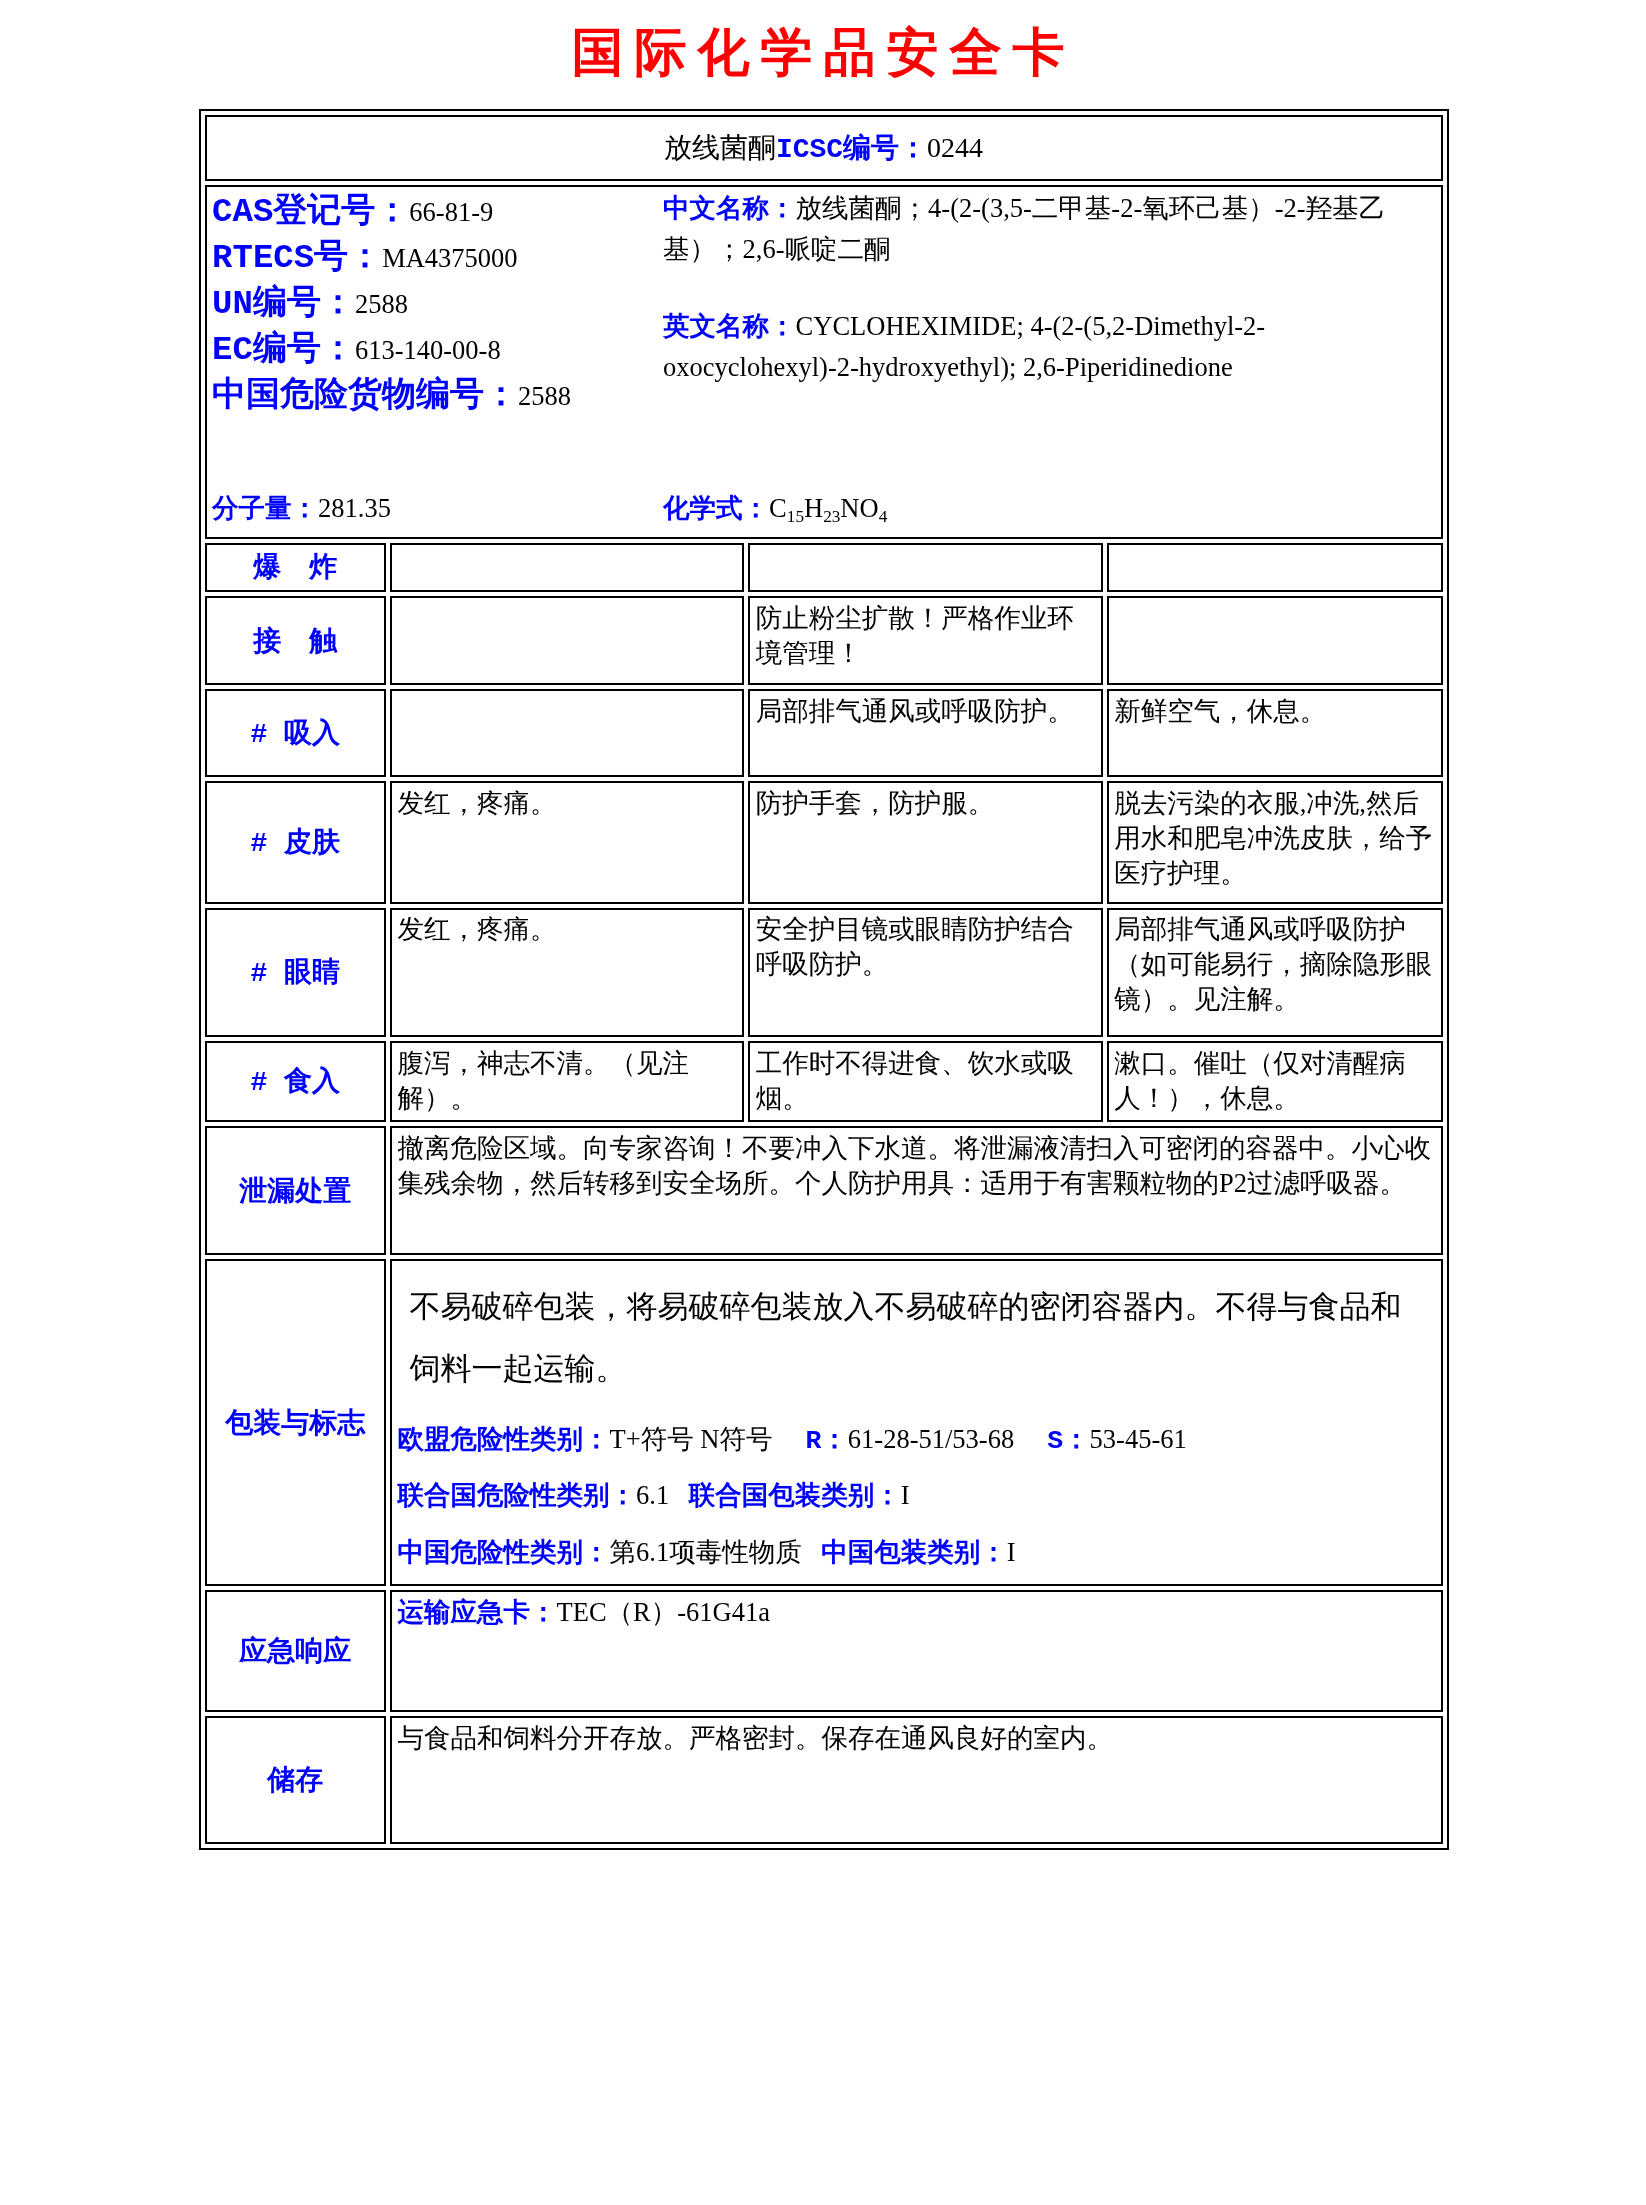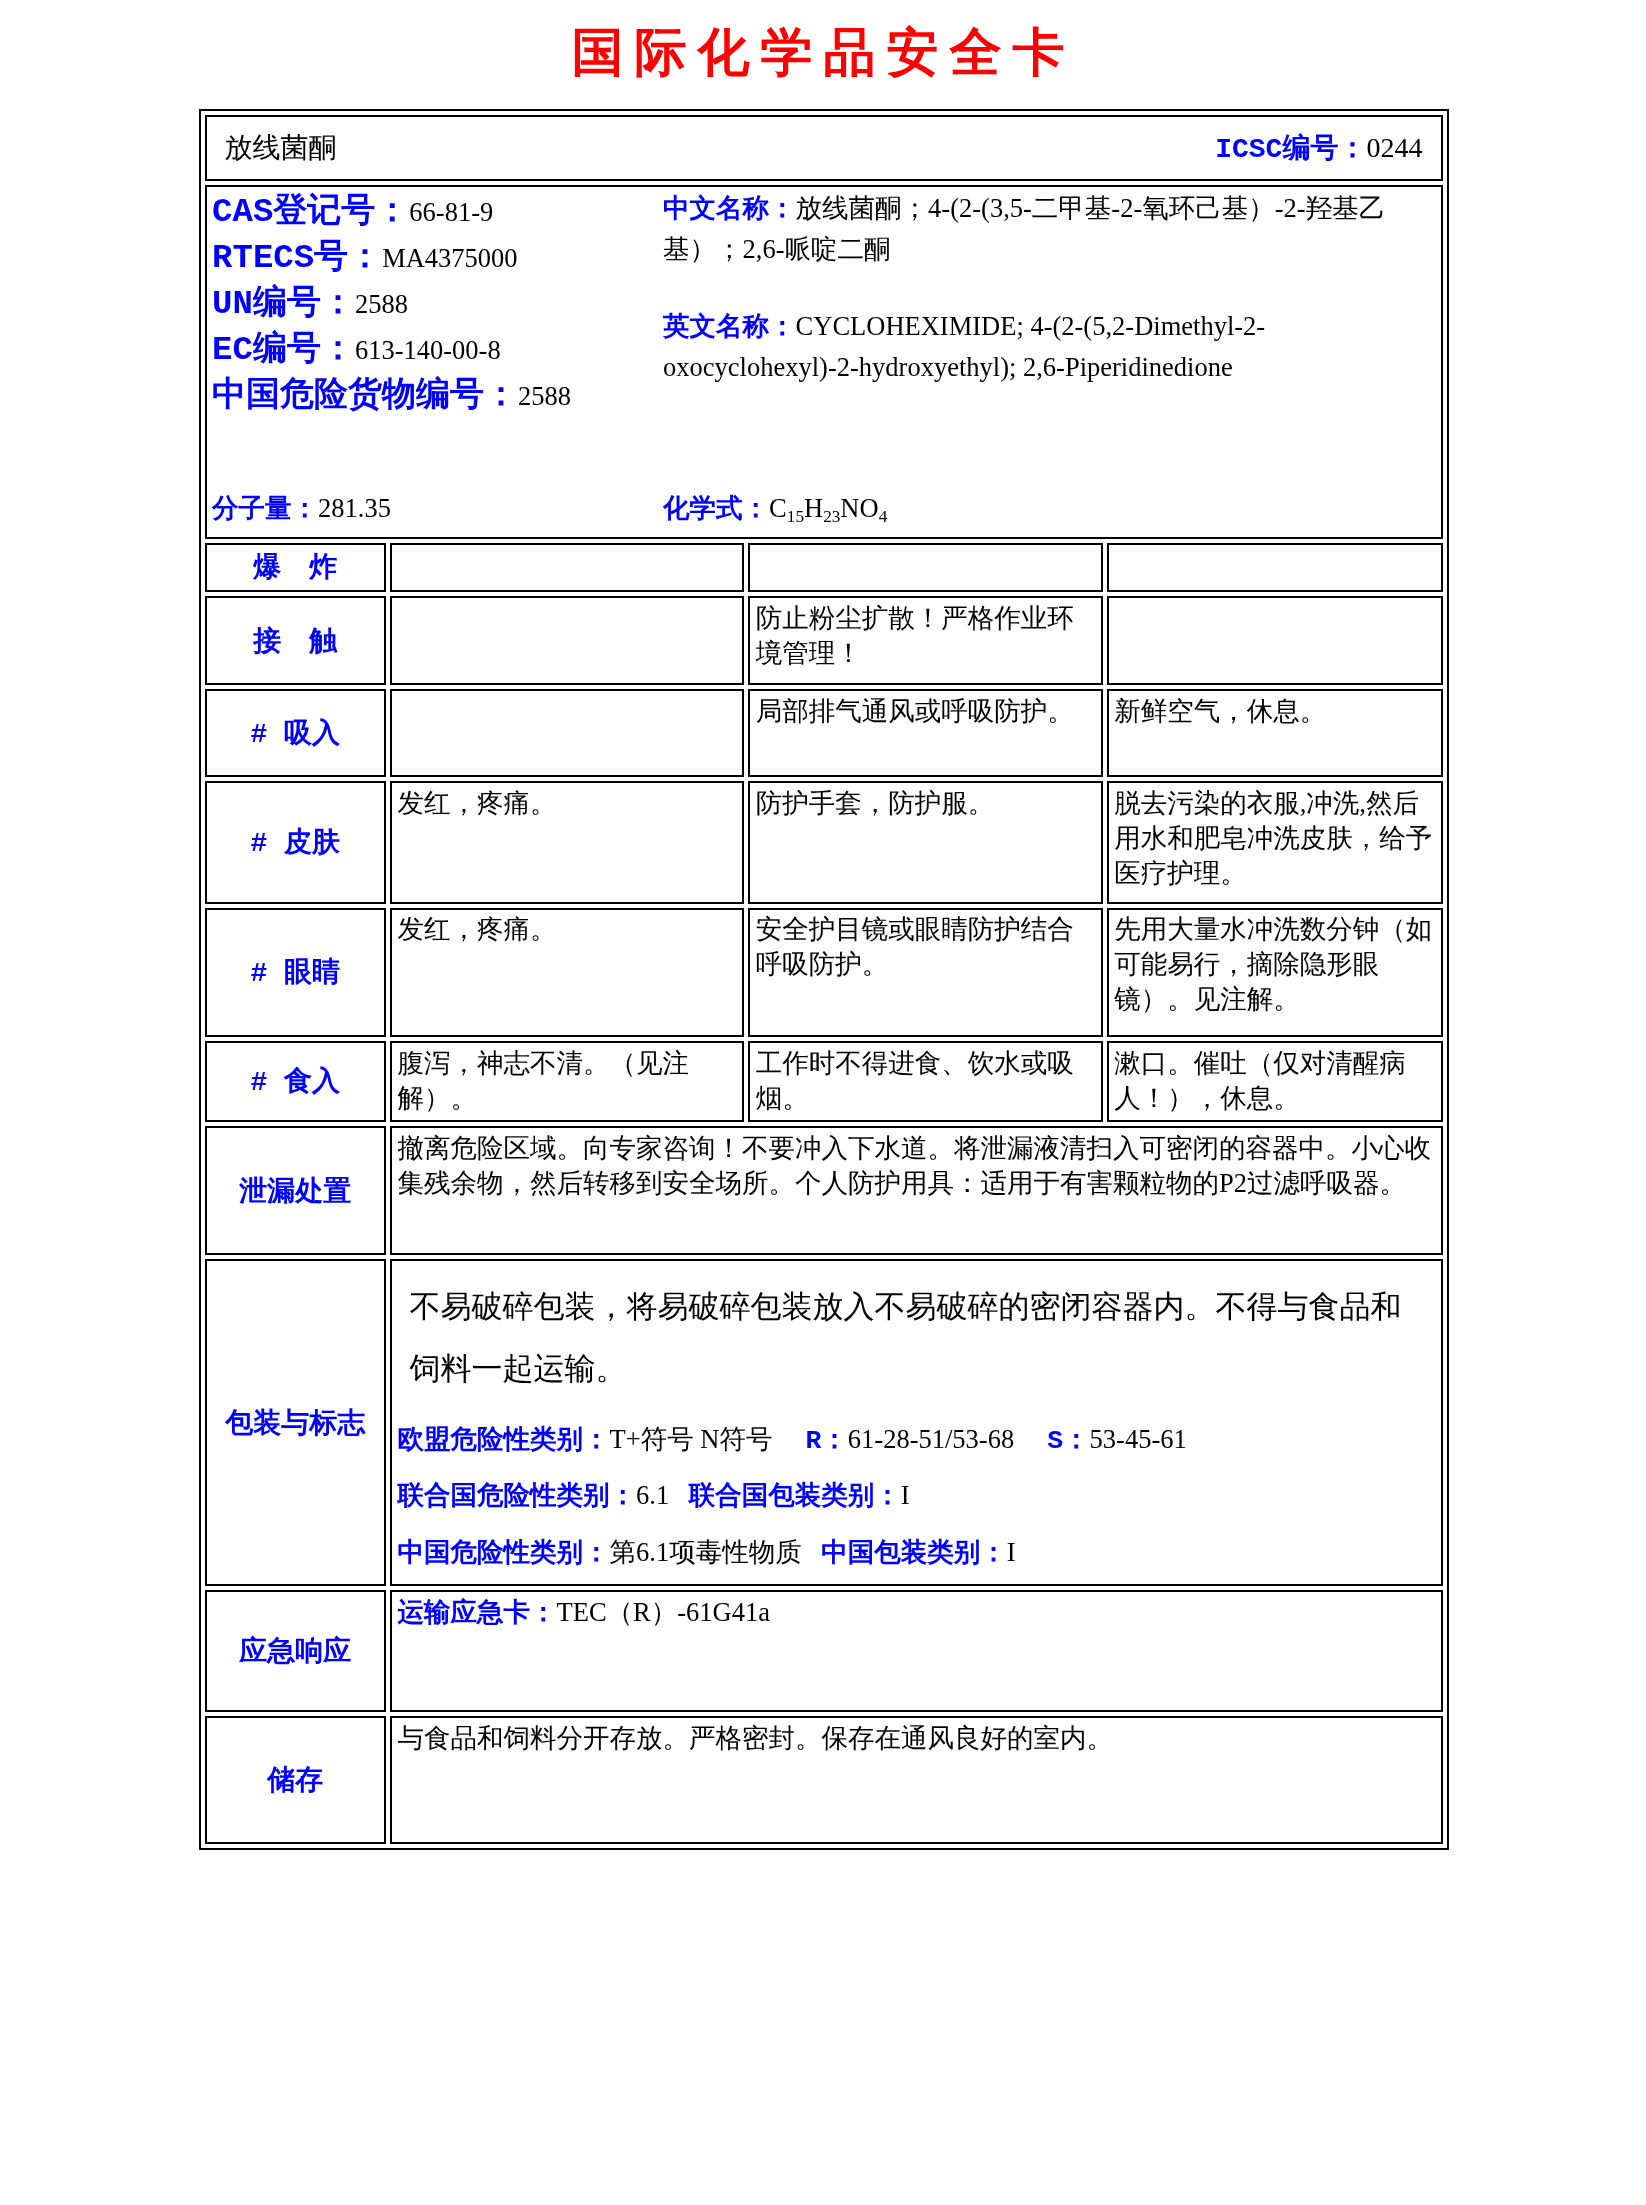--- a/index.html
+++ b/index.html
@@ -37,21 +37,21 @@
   tr.h-emer td{height:113px;}
   tr.h-stor td{height:118px;}
   .blab{
     color:#0000ff;font-weight:bold;
     font-family:Liberation Mono, monospace;
   }
   .btext{font-size:26.5px;line-height:1.32;}
 
   
   td.name-cell{vertical-align:middle;}
-  .name-wrap{display:flex;justify-content:space-between;align-items:center;padding:0 12.5px;}
+  .name-wrap{display:flex;justify-content:center;align-items:center;padding:0 12.5px;}
   .chem-name{font-size:28px;}
   .icsc{font-size:28px;white-space:nowrap;}
   .icsc .blab{font-size:28px;}
 
   
   .id-wrap{height:345px;display:flex;flex-direction:column;justify-content:space-between;}
   .id-top{display:grid;grid-template-columns:451px 1fr;}
   .id-left div{font-size:26.5px;line-height:46px;white-space:nowrap;}
   .id-left .blab{font-size:34px;}
   .id-right{font-size:26.5px;line-height:1.45;padding-right:4.2px;}
@@ -154,21 +154,21 @@
     <td class="lab-cell"><span class="blab"># 皮肤</span></td>
     <td class="btext">发红，疼痛。</td>
     <td class="btext">防护手套，防护服。</td>
     <td class="btext">脱去污染的衣服,冲洗,然后用水和肥皂冲洗皮肤，给予医疗护理。</td>
   </tr>
 
   <tr class="h-eye">
     <td class="lab-cell"><span class="blab"># 眼睛</span></td>
     <td class="btext">发红，疼痛。</td>
     <td class="btext">安全护目镜或眼睛防护结合呼吸防护。</td>
-    <td class="btext">先用大量水冲洗数分钟（如可能易行，摘除隐形眼镜）。见注解。</td>
+    <td class="btext">局部排气通风或呼吸防护（如可能易行，摘除隐形眼镜）。见注解。</td>
   </tr>
 
   <tr class="h-ing">
     <td class="lab-cell"><span class="blab"># 食入</span></td>
     <td class="btext">腹泻，神志不清。（见注解）。</td>
     <td class="btext">工作时不得进食、饮水或吸烟。</td>
     <td class="btext">漱口。催吐（仅对清醒病人！），休息。</td>
   </tr>
 
   <tr class="h-spill">

